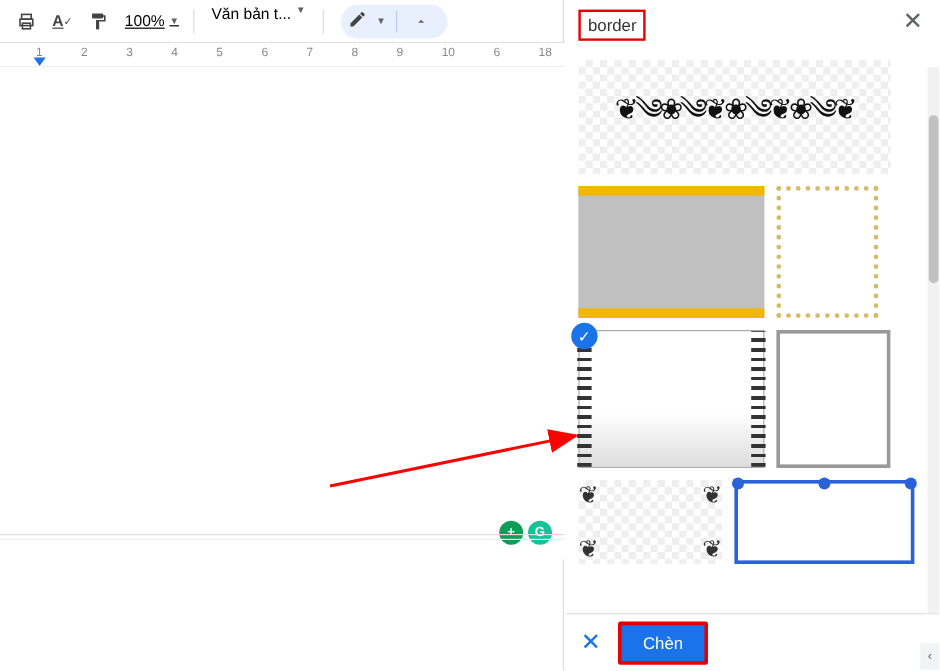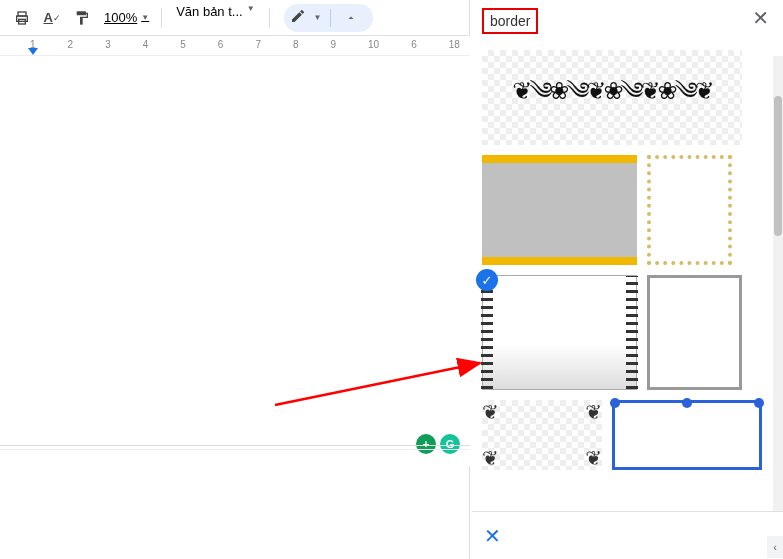--- a/index.html
+++ b/index.html
@@ -189,16 +189,17 @@
       </div>
     </div>
   </div>
 
   <div class="scrollbar-v">
       <div class="scroll-thumb"></div>
     </div>
 
   <div class="footer">
     <div class="footer-x">✕</div>
+    <button class="insert-btn">Chèn</button>
   </div>
 </div>
 
 <div class="expand-tab">‹</div>
 
 </body></html>

